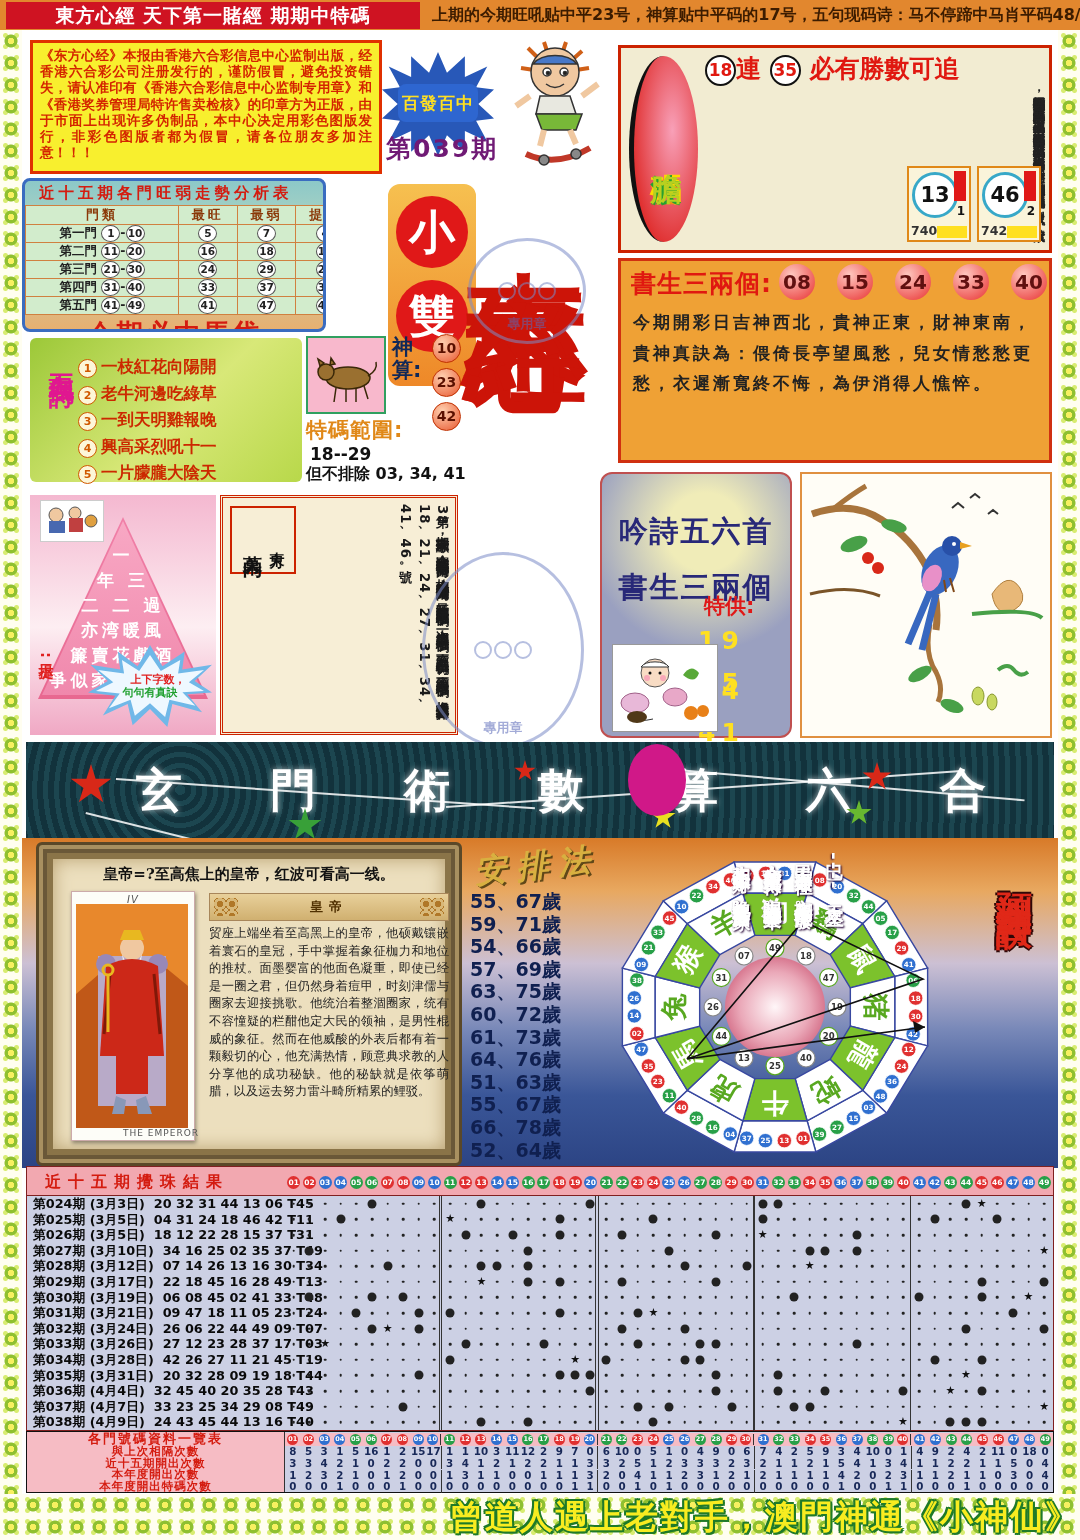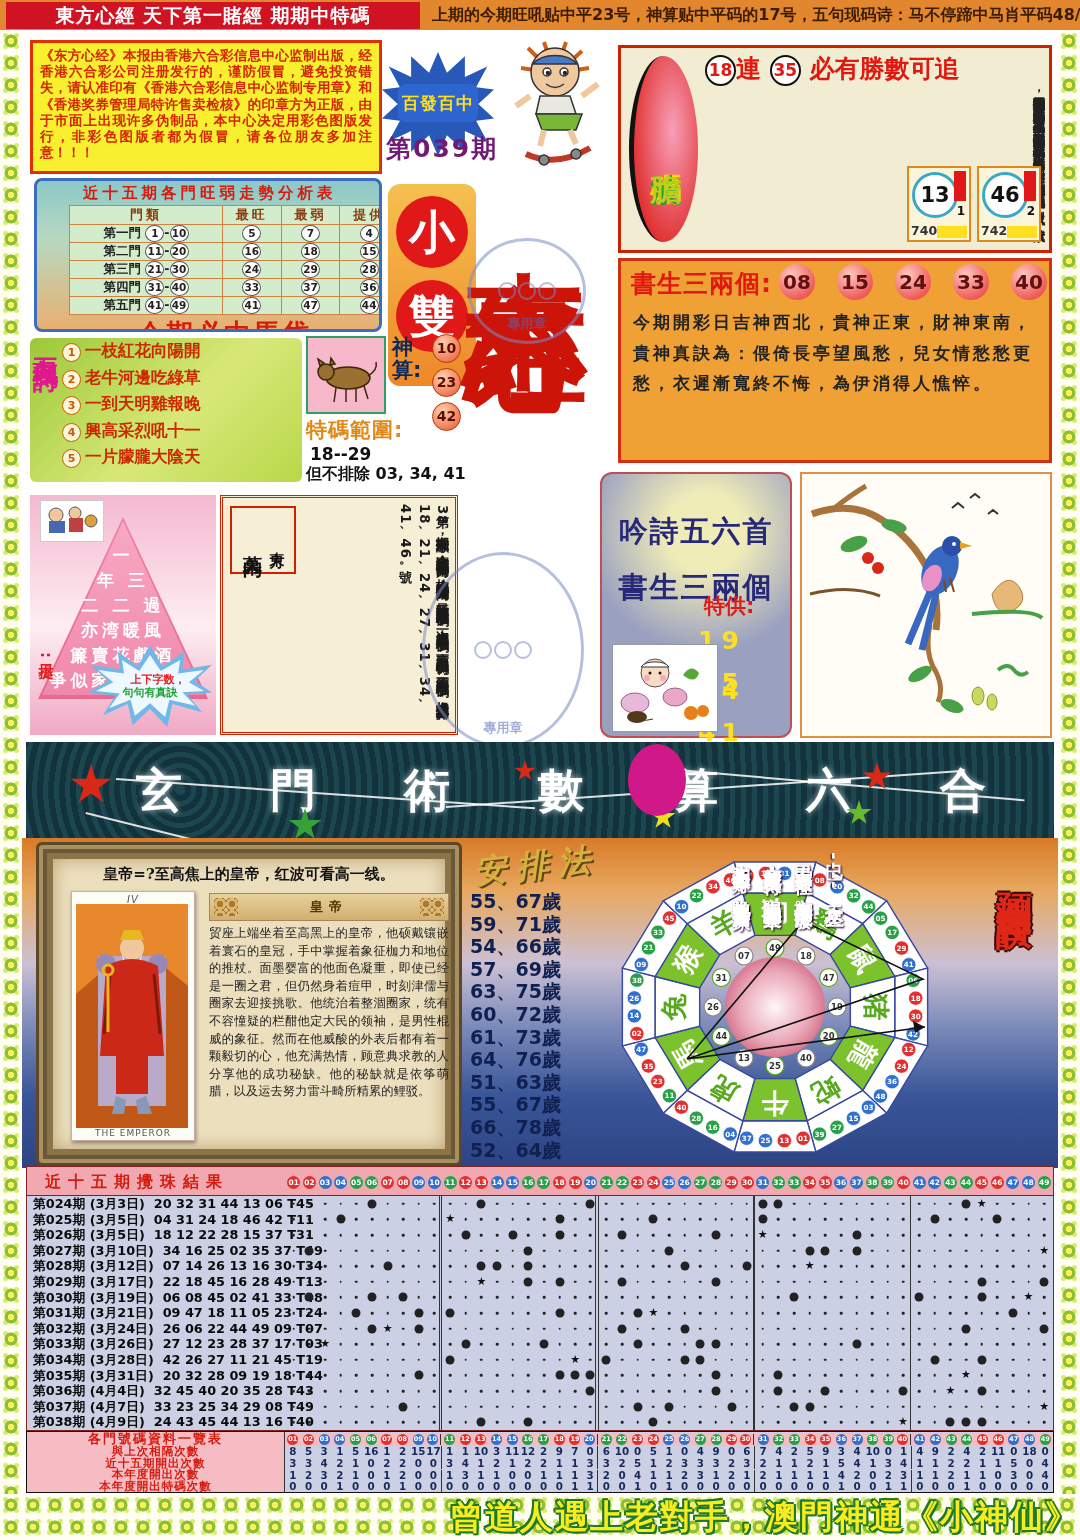--- a/index.html
+++ b/index.html
@@ -15,38 +15,38 @@
   .mast-orange{left:0;top:0;width:1080px;height:30px;background:#e2872e;}
   .mast-red{left:6px;top:2px;width:414px;height:27px;background:#cf1322;color:#fff;
             font-weight:900;font-size:19px;line-height:27px;text-align:center;letter-spacing:1px;}
   .topline{left:432px;top:0;width:640px;height:30px;color:#3c1c00;font-weight:700;
            font-size:16px;line-height:30px;white-space:nowrap;}
   
   .notice{left:30px;top:40px;width:352px;height:134px;background:#f8ef2e;border:3px solid #e03000;
           color:#d42400;font-weight:900;font-size:13.5px;line-height:16.2px;padding:4px 7px;
           text-align:justify;box-sizing:border-box;}
   
-  .analysis{left:34px;top:178px;width:348px;height:154px;border:3px solid #3a6cc0;border-radius:8px;
-            background:linear-gradient(180deg,#8cc8c8 0%,#b8d8c0 40%,#e8b070 100%);box-sizing:border-box;overflow:hidden;padding-left:32px;}
+  .analysis{left:22px;top:178px;width:304px;height:154px;border:3px solid #3a6cc0;border-radius:8px;
+            background:linear-gradient(180deg,#8cc8c8 0%,#b8d8c0 40%,#e8b070 100%);box-sizing:border-box;overflow:hidden;}
   .analysis h3{margin:2px 0 1px 14px;color:#d41c10;font-size:15.5px;font-weight:900;letter-spacing:4px;}
   table.an{border-collapse:collapse;margin:0 auto;width:330px;}
   table.an td,table.an th{border:1px solid #d08040;background:#d2eccc;color:#222;
       font-size:12.5px;font-weight:700;text-align:center;padding:0;height:16.5px;}
   table.an th{color:#8a3808;font-size:13px;letter-spacing:3px;}
   .chip{display:inline-block;min-width:15px;height:15px;border:1px solid #555;border-radius:50%;
         background:#fff;font-size:10.5px;line-height:15px;font-weight:700;color:#222;padding:0 1px;}
   .an-slogan{color:#d41c10;font-weight:900;font-size:27px;text-align:center;letter-spacing:2px;margin-top:1px;}
   
   .xs-box{left:386px;top:182px;width:92px;height:206px;border-radius:14px;
           background:linear-gradient(180deg,#f6c050,#ee8828);border:2px solid #fff;box-sizing:border-box;}
   .xs-circ{width:72px;height:72px;border-radius:50%;background:#e01818;color:#fff;font-size:46px;
            font-weight:900;text-align:center;line-height:72px;margin:12px auto 0;}
   
   .poem{left:30px;top:338px;width:272px;height:144px;border-radius:6px;
-        background:linear-gradient(135deg,#9cc838,#d8e878 55%,#b8d84a);display:flex;box-sizing:border-box;padding:0;}
+        background:linear-gradient(135deg,#9cc838,#d8e878 55%,#b8d84a);display:flex;box-sizing:border-box;padding:16px;}
   .poem-label{writing-mode:vertical-rl;color:#e01890;font-weight:900;font-size:25px;line-height:30px;
               letter-spacing:2px;margin-right:2px;}
   .poem-lines{flex:1;}
   .poem-line{color:#cc2800;font-weight:900;font-size:16.5px;line-height:26.5px;white-space:nowrap;}
   .pnum{display:inline-block;width:17px;height:17px;border:1.5px solid #d05800;border-radius:50%;
         color:#d05800;background:#fdf6d8;font-size:11px;line-height:17px;text-align:center;margin-right:4px;font-weight:900;}
   
   .wolf{left:306px;top:336px;width:80px;height:78px;background:#f8b8cc;border:2px solid #30a060;box-sizing:border-box;}
   .ss-label{left:392px;top:336px;width:42px;color:#102858;font-weight:900;font-size:21px;line-height:23px;}
   .ballcol{left:432px;top:334px;width:30px;}
@@ -142,21 +142,21 @@
      background:linear-gradient(180deg,#d87a28 0%,#e8a860 16%,#ccc0d4 38%,#7888b8 58%,#3a5698 78%,#2c4484 100%);}
   .tarot-frame{position:absolute;left:14px;top:4px;width:420px;height:318px;background:#8a7448;
      border:3px solid #5a4828;border-radius:6px;box-shadow:inset 0 0 0 4px #a89060,inset 0 0 0 8px #6a5838;}
   .tarot-in{position:absolute;left:14px;top:14px;width:392px;height:290px;background:#ecdfbe;
      box-shadow:inset 0 0 18px #b8a070;}
   .tarot-title{text-align:center;color:#111;font-weight:700;font-size:15px;margin-top:6px;
      font-family:"DejaVu Serif","Liberation Serif",serif;}
   .card{position:absolute;left:18px;top:32px;width:122px;height:248px;background:#fdfdf8;border:1px solid #caa;
      box-shadow:1px 2px 4px rgba(0,0,0,.4);}
   .card .rn{position:absolute;top:2px;width:100%;text-align:center;font-size:10px;color:#555;letter-spacing:1px;font-style:italic;}
-  .card .cn{position:absolute;bottom:2px;width:100%;text-align:center;font-size:9px;color:#555;letter-spacing:1px;}
+  .card .cn{position:absolute;bottom:2px;width:100%;text-align:center;font-size:9px;color:#555;letter-spacing:1px;padding-left:28px;}
   .emp-head{position:absolute;left:156px;top:34px;width:238px;height:26px;
      background:linear-gradient(180deg,#e8d09a,#d0b070);border:1px solid #a8865a;display:flex;align-items:center;}
   .emp-head .orn{width:24px;height:18px;margin:0 4px;background:
      radial-gradient(circle,#b07828 0 3px,#d8b878 3px 6px,#b07828 6px 7px,rgba(0,0,0,0) 7px);background-size:12px 12px;}
   .emp-head .t{flex:1;text-align:center;color:#503000;font-weight:700;font-size:13px;letter-spacing:6px;}
   .emp-text{position:absolute;left:156px;top:66px;width:240px;height:215px;color:#222;font-size:12.3px;
      line-height:17.6px;text-align:justify;font-family:"DejaVu Serif","Liberation Serif",serif;}
   .anpai{position:absolute;left:452px;top:6px;color:#d8b040;font-weight:900;font-style:italic;font-size:32px;
      letter-spacing:10px;transform:rotate(-6deg);text-shadow:2px 2px 0 #604818;}
   .ages{position:absolute;left:448px;top:52px;width:160px;}

